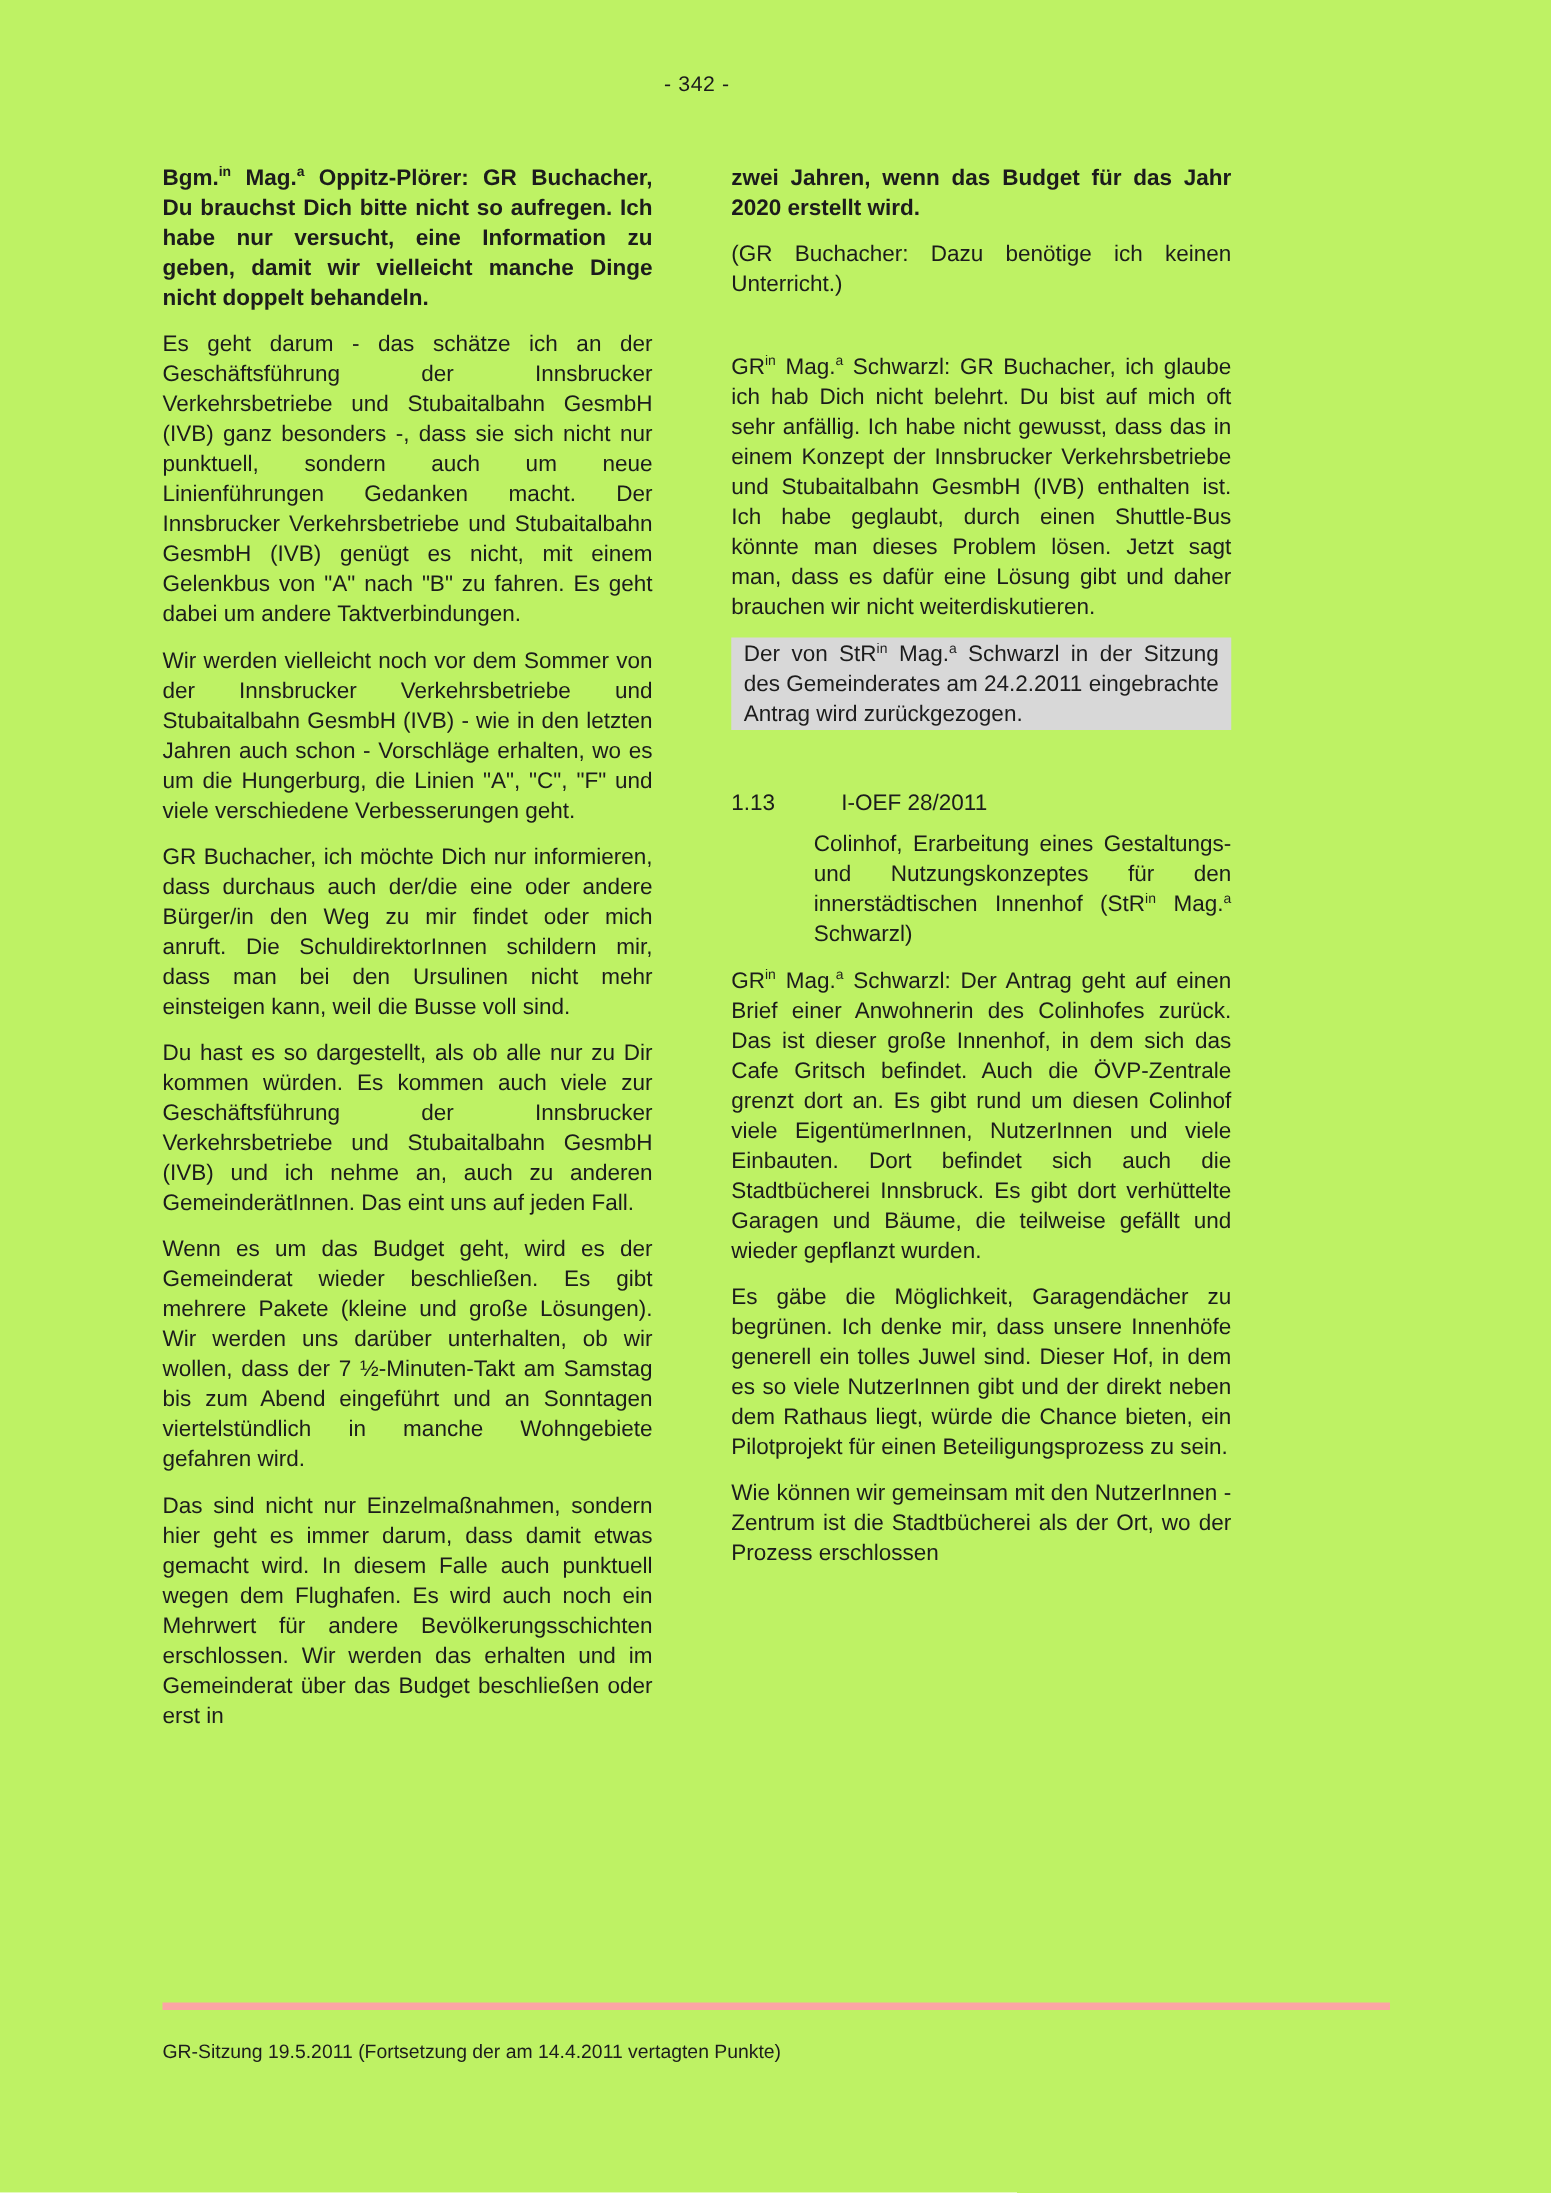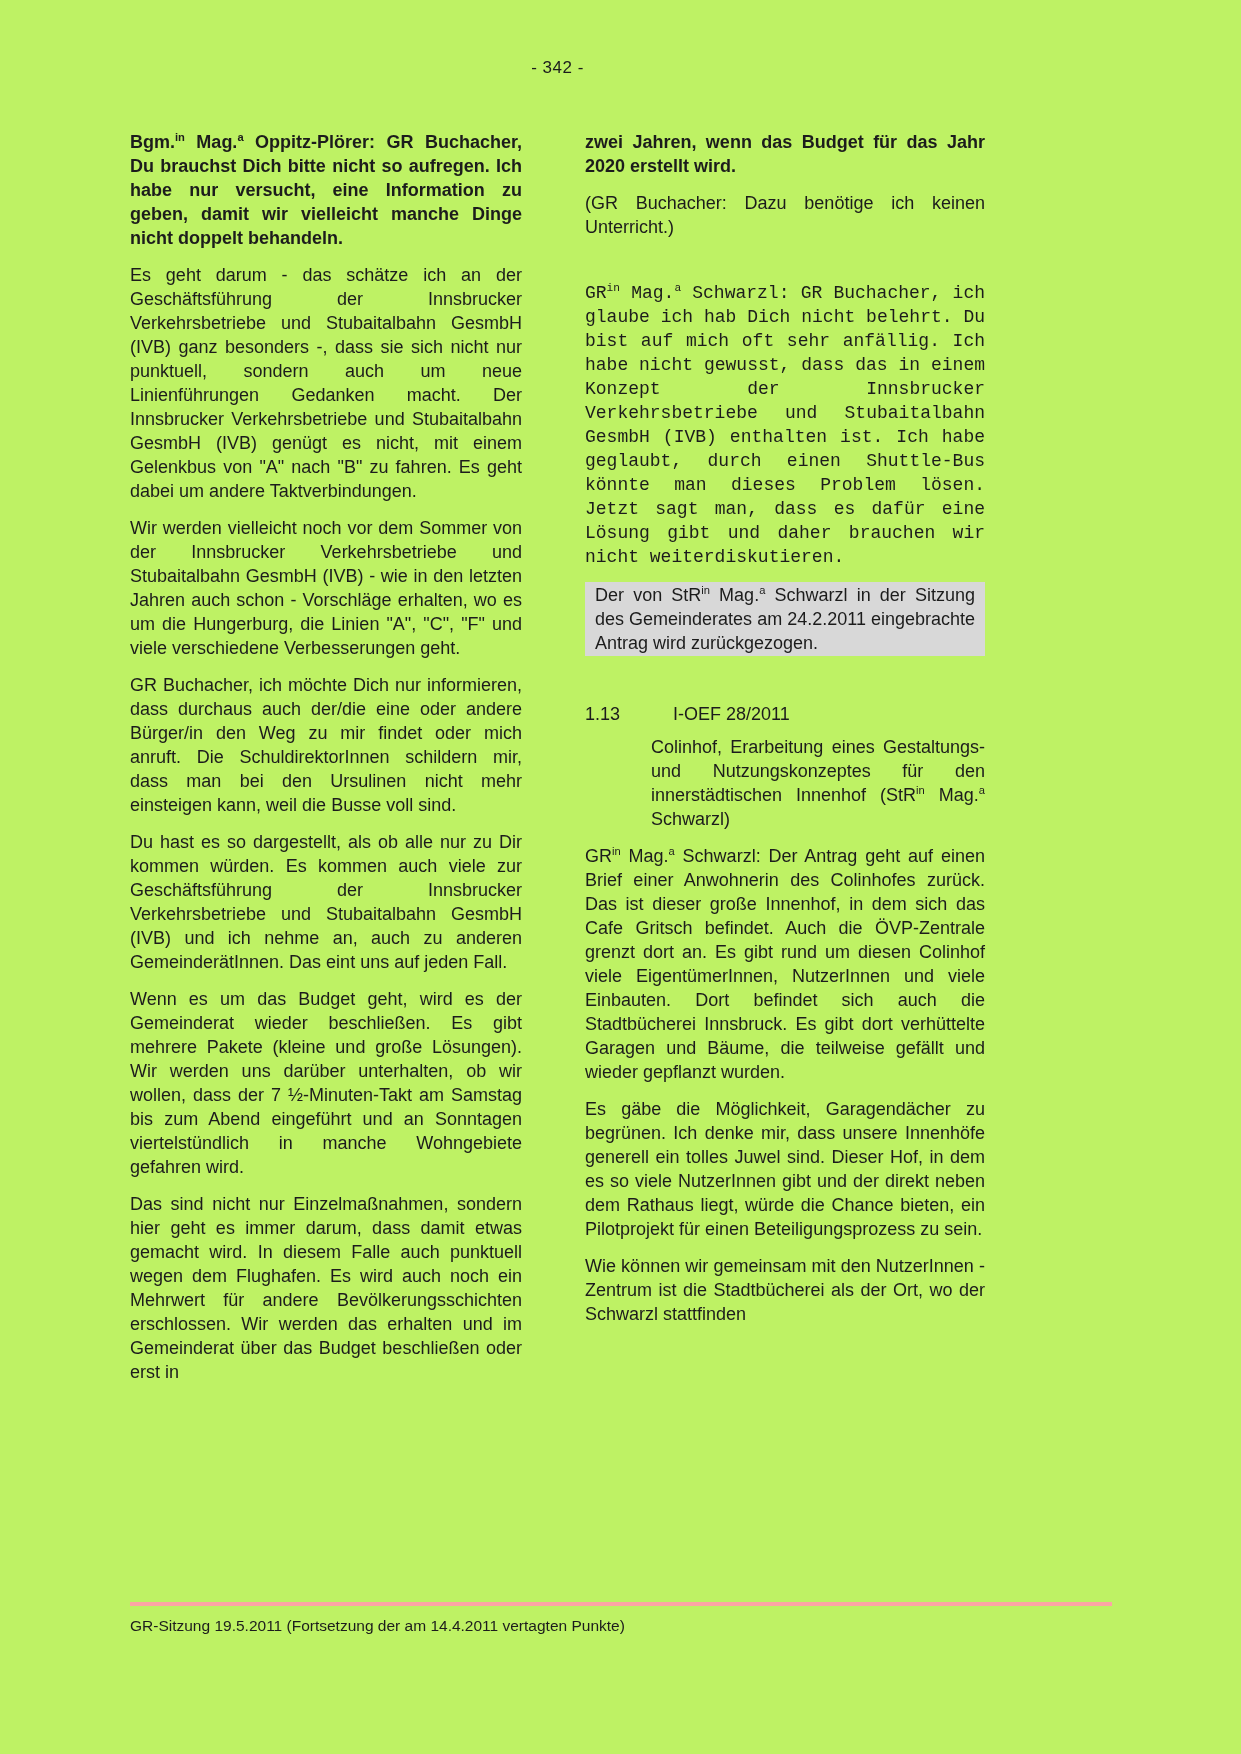--- a/index.html
+++ b/index.html
@@ -38,21 +38,21 @@
     font-size: 18px;
     line-height: 24px;
     text-align: justify;
     hyphens: auto;
     overflow-wrap: break-word;
     margin-top: 13px;
   }
   .col p:first-child { margin-top: 0; font-weight: bold; }
   sup { font-size: 0.62em; vertical-align: super; line-height: 0; }
   .gap-xl { margin-top: 47px !important; }
-  .gap-lg { margin-top: 42px !important; font-family: Liberation Mono, monospace; }
+  .gap-lg { margin-top: 42px !important; }
   .highlight {
     background: #d8d8d8;
     padding: 1px 10px;
   }
   .section-heading {
     display: flex;
     margin-top: 46px;
     font-size: 18px;
     line-height: 24px;
     gap: 22px;
@@ -62,22 +62,22 @@
   .col p.indented {
     margin-left: 66px;
     margin-top: 9px;
     text-align: justify;
   }
   .footer {
     position: absolute;
     left: 130px;
     top: 1602px;
     width: 982px;
-    border-top: 4px solid #fca5a5;
-    padding-top: 10px;
+    border-top: 6px solid #fca5a5;
+    padding-top: 24px;
   }
   .footer-text {
     font-size: 15.5px;
     line-height: 20px;
     text-align: left;
   }
 </style>
 </head>
 <body>
 
@@ -104,21 +104,21 @@
       <p class="highlight">Der von StR<sup>in</sup> Mag.<sup>a</sup> Schwarzl in der Sitzung des Gemeinderates am 24.2.2011 eingebrachte Antrag wird zurückgezogen.</p>
 
       <div class="section-heading">
         <span class="sec-num">1.13</span>
         <span class="sec-code">I-OEF 28/2011</span>
       </div>
       <p class="indented">Colinhof, Erarbeitung eines Gestaltungs- und Nutzungskonzeptes für den innerstädtischen Innenhof (StR<sup>in</sup> Mag.<sup>a</sup> Schwarzl)</p>
 
       <p>GR<sup>in</sup> Mag.<sup>a</sup> Schwarzl: Der Antrag geht auf einen Brief einer Anwohnerin des Colinhofes zurück. Das ist dieser große Innenhof, in dem sich das Cafe Gritsch befindet. Auch die ÖVP-Zentrale grenzt dort an. Es gibt rund um diesen Colinhof viele EigentümerInnen, NutzerInnen und viele Einbauten. Dort befindet sich auch die Stadtbücherei Innsbruck. Es gibt dort verhüttelte Garagen und Bäume, die teilweise gefällt und wieder gepflanzt wurden.</p>
       <p>Es gäbe die Möglichkeit, Garagendächer zu begrünen. Ich denke mir, dass unsere Innenhöfe generell ein tolles Juwel sind. Dieser Hof, in dem es so viele NutzerInnen gibt und der direkt neben dem Rathaus liegt, würde die Chance bieten, ein Pilotprojekt für einen Beteiligungsprozess zu sein.</p>
-      <p>Wie können wir gemeinsam mit den NutzerInnen - Zentrum ist die Stadtbücherei als der Ort, wo der Schwarzl stattfinden</p>
+      <p>Wie können wir gemeinsam mit den NutzerInnen - Zentrum ist die Stadtbücherei als der Ort, wo der Prozess erschlossen</p>
     </div>
 
   </div>
 
   <div class="footer">
     <div class="footer-text">GR-Sitzung 19.5.2011 (Fortsetzung der am 14.4.2011 vertagten Punkte)</div>
   </div>
 
 </div>
 

